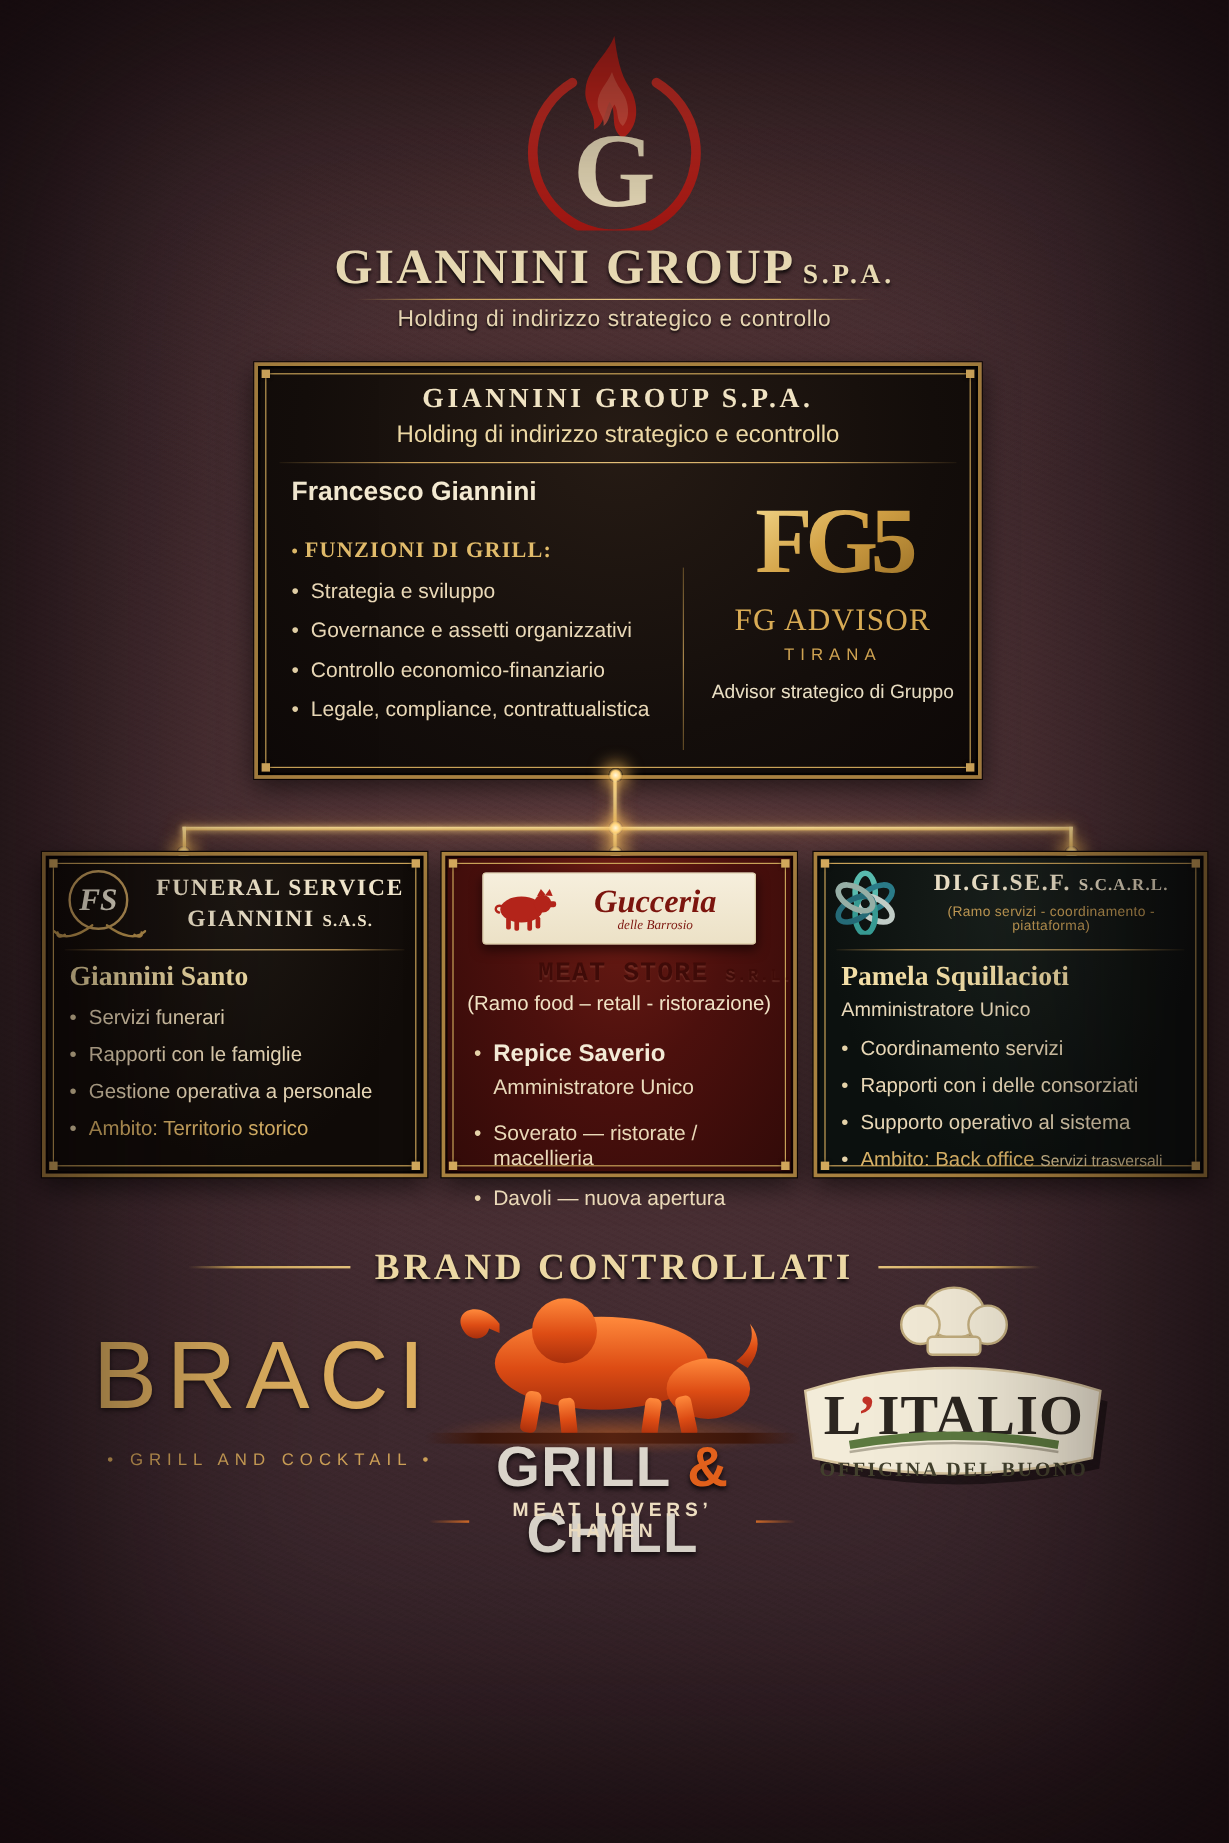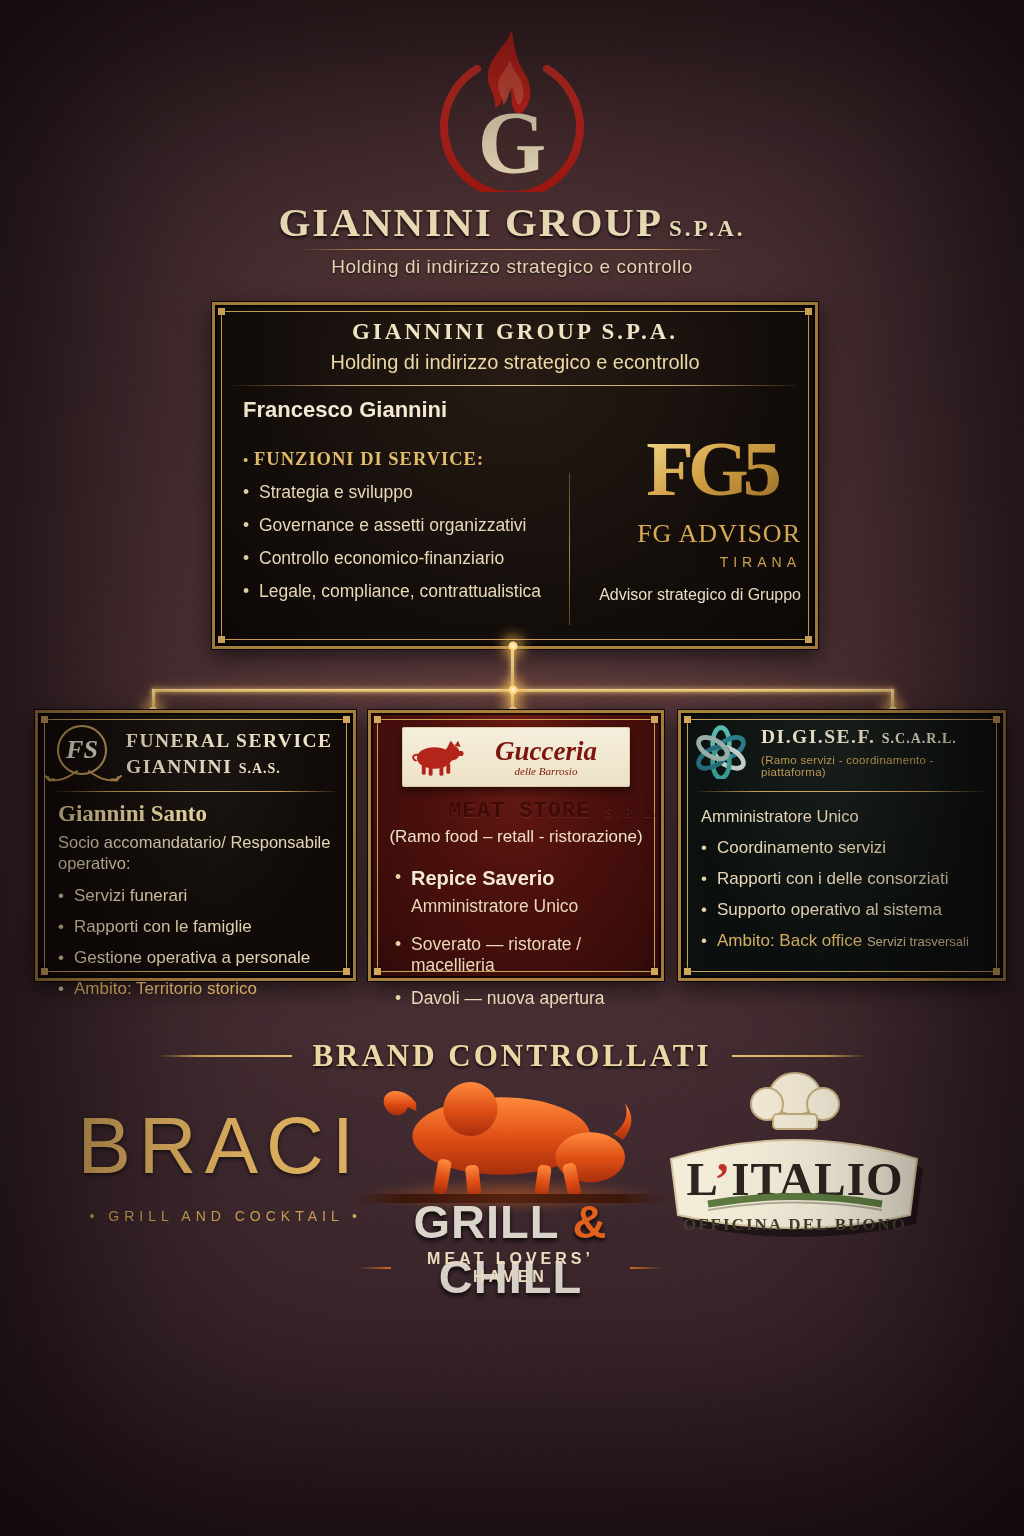--- a/index.html
+++ b/index.html
@@ -47,21 +47,21 @@
   .mb-left{position:absolute;left:28px;top:92px;width:330px;}
   .founder-name{font-size:22px;font-weight:bold;color:#f4ead2;}
   .founder-role{font-size:18.5px;color:#ecdfc0;margin-top:9px;}
   .fn-title{margin-top:26px;font-family:"Liberation Serif",serif;font-weight:bold;
     font-size:18.5px;letter-spacing:1px;color:#e2bc6b;}
   .fn-title::before{content:"• ";font-size:15px;color:#e2bc6b;}
   .li{font-size:17.5px;color:#ead9b8;margin-top:12px;padding-left:16px;position:relative;}
   .li::before{content:"•";position:absolute;left:0;top:0;color:#e6d3a9;}
   .mb-vline{position:absolute;left:354px;top:168px;height:152px;width:1px;
     background:linear-gradient(#6b5228,#caa15a,#6b5228);opacity:.8;}
-  .mb-right{position:absolute;left:372px;top:96px;width:214px;text-align:right;margin-top:18px;}
+  .mb-right{position:absolute;left:372px;top:96px;width:214px;text-align:center;}
   .advisor-name{font-family:"Liberation Serif",serif;font-size:26px;letter-spacing:1px;color:#d9ac55;margin-top:4px;}
   .advisor-city{font-size:14px;letter-spacing:5px;color:#cfa352;margin-top:5px;}
   .advisor-role{font-size:16px;color:#eadfc4;margin-top:16px;}
   
   .wire{position:absolute;background:linear-gradient(#f8dd96,#cfa75c);
     box-shadow:0 0 5px rgba(255,214,130,.9),0 0 14px rgba(255,180,80,.5);}
   .dot{position:absolute;width:12px;height:12px;border-radius:50%;
     background:radial-gradient(circle,#fff8dd 0%,#ffd37a 45%,rgba(255,170,60,0) 72%);
     box-shadow:0 0 12px 5px rgba(255,195,95,.6);}
   
@@ -71,21 +71,21 @@
   #sub-meat{left:368px;width:290px;
     background:radial-gradient(ellipse at 50% 10%, #6d1c14 0%, #4c100d 46%, #310a08 100%);}
   #sub-digisef{left:678px;width:322px;
     background:radial-gradient(ellipse at 50% 14%, #1a211d 0%, #0c110f 68%);}
   .sub-header{position:absolute;left:12px;right:12px;top:10px;display:flex;align-items:center;gap:12px;}
   .emblem{position:relative;width:64px;height:62px;flex:0 0 auto;}
   .fs-circle{position:absolute;left:7px;top:2px;width:46px;height:46px;border-radius:50%;
     border:2px solid #caa35f;display:flex;align-items:center;justify-content:center;
     font-family:"Liberation Serif",serif;font-style:italic;font-weight:bold;font-size:26px;color:#f3ecd9;}
   .flourish{position:absolute;bottom:2px;}
-  .sub-titles{flex:1;text-align:left;}
+  .sub-titles{flex:1;text-align:center;}
   .sub-title{font-family:"Liberation Serif",serif;font-weight:bold;font-size:19.5px;
     letter-spacing:1.5px;color:#f0e5cb;line-height:1.35;}
   .sub-title .sfx{font-size:14px;letter-spacing:1px;}
   .sub-divider{position:absolute;left:16px;right:16px;top:78px;}
   .sub-body{position:absolute;left:20px;right:14px;top:88px;}
   .person-name{font-size:23px;font-weight:bold;color:#f3dfa7;font-family:"Liberation Serif",serif;}
   .person-role{font-size:16.5px;color:#e9d9ba;margin-top:5px;line-height:1.3;}
   .sub-body .li{font-size:17px;margin-top:11px;}
   .li.gold{color:#d9b267;}
   .li .note{font-size:13px;color:#d6c193;}
@@ -165,21 +165,21 @@
         <div class="corner tr"></div>
       <div class="corner bl"></div>
         <div class="corner br"></div>
     </div>
     <div class="mb-content">
       <div class="mb-title">GIANNINI GROUP S.P.A.</div>
       <div class="mb-subtitle">Holding di indirizzo strategico e econtrollo</div>
       <div class="divider mb-divider"></div>
       <div class="mb-left">
         <div class="founder-name">Francesco Giannini</div>
-        <div class="fn-title">FUNZIONI DI SERVICE:</div>
+        <div class="fn-title">FUNZIONI DI GRILL:</div>
         <div class="li">Strategia e sviluppo</div>
         <div class="li">Governance e assetti organizzativi</div>
         <div class="li">Controllo economico-finanziario</div>
         <div class="li">Legale, compliance, contrattualistica</div>
       </div>
       <div class="mb-vline"></div>
       <div class="mb-right">
         <svg width="180" height="92" viewBox="0 0 180 92">
           <defs>
             <linearGradient id="goldgrad" x1="0" y1="0" x2="1" y2="1">
@@ -231,21 +231,20 @@
         <div class="sub-title">
           <span>FUNERAL SERVICE</span><br>
           <span>GIANNINI</span>
           <span class="sfx">S.A.S.</span>
         </div>
       </div>
     </div>
     <div class="divider sub-divider"></div>
     <div class="sub-body">
       <div class="person-name">Giannini Santo</div>
-      <div class="person-role">Socio accomandatario/ Responsabile operativo:</div>
       <div class="li">Servizi funerari</div>
       <div class="li">Rapporti con le famiglie</div>
       <div class="li">Gestione operativa a personale</div>
       <div class="li gold">Ambito: Territorio storico</div>
     </div>
   </div>
 
   <div class="box sub" id="sub-meat">
     <div class="frame">
       <div class="corner tl"></div>
@@ -309,20 +308,21 @@
       <div class="sub-titles">
         <div class="sub-title">
           <span>DI.GI.SE.F.</span>
           <span class="sfx">S.C.A.R.L.</span>
         </div>
         <div class="dg-subtitle">(Ramo servizi - coordinamento - piattaforma)</div>
       </div>
     </div>
     <div class="divider sub-divider"></div>
     <div class="sub-body">
+      <div class="person-name">Pamela Squillacioti</div>
       <div class="person-role">Amministratore Unico</div>
       <div class="li">Coordinamento servizi</div>
       <div class="li">Rapporti con i delle consorziati</div>
       <div class="li">Supporto operativo al sistema</div>
       <div class="li gold">
         <span>Ambito: Back office</span>
         <span class="note">Servizi trasversali</span>
       </div>
     </div>
   </div>

